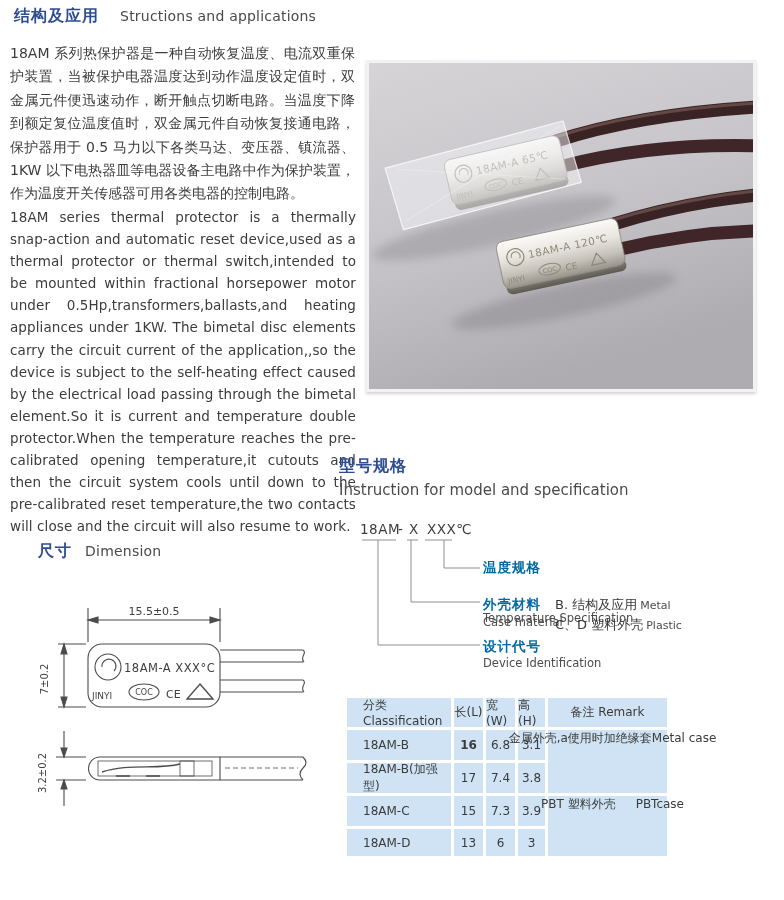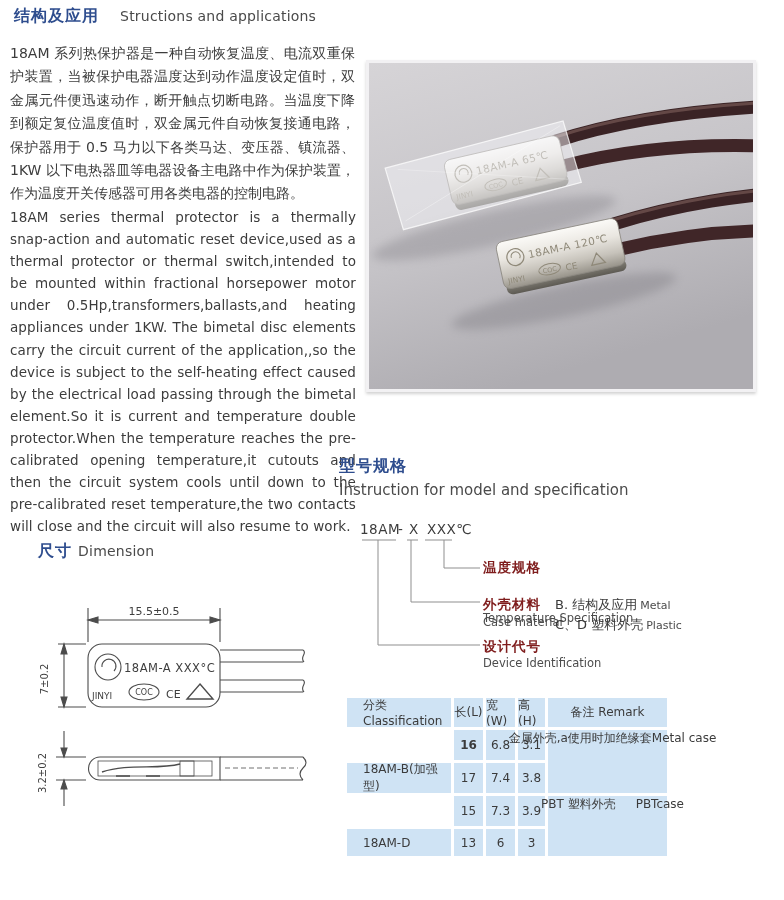--- a/index.html
+++ b/index.html
@@ -15,21 +15,21 @@
   .para-en{left:10px;top:206px;width:346px;font-size:13.5px;line-height:22.1px;
            text-align:justify;color:#3c3c3c;margin:0;letter-spacing:.1px;}
   
   .photo{left:366px;top:60px;width:384px;height:326px;border:3px solid #f2f1f3;
          box-shadow:0 2px 3px rgba(0,0,0,.18);background:#c5c3c7;}
   
   .model-title{left:339px;top:456px;}
   .model-sub{left:339px;top:481px;font-size:15px;color:#4a4a4a;}
   .model-diagram{left:339px;top:515px;width:340px;height:165px;}
   .code-part{position:absolute;top:6px;font-size:13.5px;color:#3c3c3c;letter-spacing:.5px;}
-  .lbl-zh{position:absolute;font-size:13.5px;font-weight:bold;color:#7f1d1d;letter-spacing:1px;}
+  .lbl-zh{position:absolute;font-size:13.5px;font-weight:bold;color:#0369a1;letter-spacing:1px;}
   .lbl-en{position:absolute;font-size:11.5px;color:#4c4c4c;}
   .opt{position:absolute;font-size:13px;color:#3a3a3a;white-space:nowrap;}
   .opt .sm{font-size:11px;color:#4c4c4c;margin-left:3px;}
   
   .dim-title{left:38px;top:541px;}
   
   .spec-table{left:347px;top:698px;display:grid;
       grid-template-columns:104px 29px 29px 27px 119px;
       grid-template-rows:29px 30px 30px 30px 27px;
       gap:3px;background:#fff;}
@@ -157,21 +157,21 @@
     <span class="opt" style="left:216px;top:101px;">
       <span>C、D 塑料外壳</span><span class="sm">Plastic</span>
     </span>
 
     <span class="lbl-zh" style="left:144px;top:123px;">设计代号</span>
     <span class="lbl-en" style="left:144px;top:141px;">Device Identification</span>
   </div>
 
   <div class="abs dim-title">
     <span class="h-zh">尺寸</span>
-    <span class="h-en" style="margin-left:1px;">Dimension</span>
+    <span class="h-en" style="margin-left:8px;">Dimension</span>
   </div>
 
   <svg class="abs" style="left:20px;top:598px;" width="322" height="260" viewBox="0 0 322 260">
     <g stroke="#4c4c4c" stroke-width="1.1" fill="none">
 
       <path d="M68,10 V44"></path>
       <path d="M200,10 V44"></path>
       <path d="M68,22 H200"></path>
       <path d="M68,22 l10,-3 v6 Z M200,22 l-10,-3 v6 Z" fill="#4c4c4c"></path>
 
@@ -213,34 +213,36 @@
     </g>
   </svg>
 
   <div class="abs spec-table">
     <div class="cell head name" style="grid-area:1/1;">分类 Classification</div>
     <div class="cell head center" style="grid-area:1/2;">长(L)</div>
     <div class="cell head center" style="grid-area:1/3;">宽(W)</div>
     <div class="cell head center" style="grid-area:1/4;">高(H)</div>
     <div class="cell head center" style="grid-area:1/5;">备注 Remark</div>
 
+    <div class="cell name" style="grid-area:2/1;">18AM-B</div>
     <div class="cell center" style="grid-area:2/2;font-weight:bold;">16</div>
     <div class="cell center" style="grid-area:2/3;">6.8</div>
     <div class="cell center" style="grid-area:2/4;">3.1</div>
     <div class="cell remark" style="grid-area:2/5/span 2/6;">
       <div>金属外壳,a使</div>
       <div>用时加绝缘套</div>
       <div>Metal case</div>
     </div>
 
     <div class="cell name" style="grid-area:3/1;">18AM-B(加强型)</div>
     <div class="cell center" style="grid-area:3/2;">17</div>
     <div class="cell center" style="grid-area:3/3;">7.4</div>
     <div class="cell center" style="grid-area:3/4;">3.8</div>
 
+    <div class="cell name" style="grid-area:4/1;">18AM-C</div>
     <div class="cell center" style="grid-area:4/2;">15</div>
     <div class="cell center" style="grid-area:4/3;">7.3</div>
     <div class="cell center" style="grid-area:4/4;">3.9</div>
     <div class="cell remark" style="grid-area:4/5/span 2/6;gap:20px;">
       <div>PBT 塑料外壳</div>
       <div>PBTcase</div>
     </div>
 
     <div class="cell name" style="grid-area:5/1;">18AM-D</div>
     <div class="cell center" style="grid-area:5/2;">13</div>

